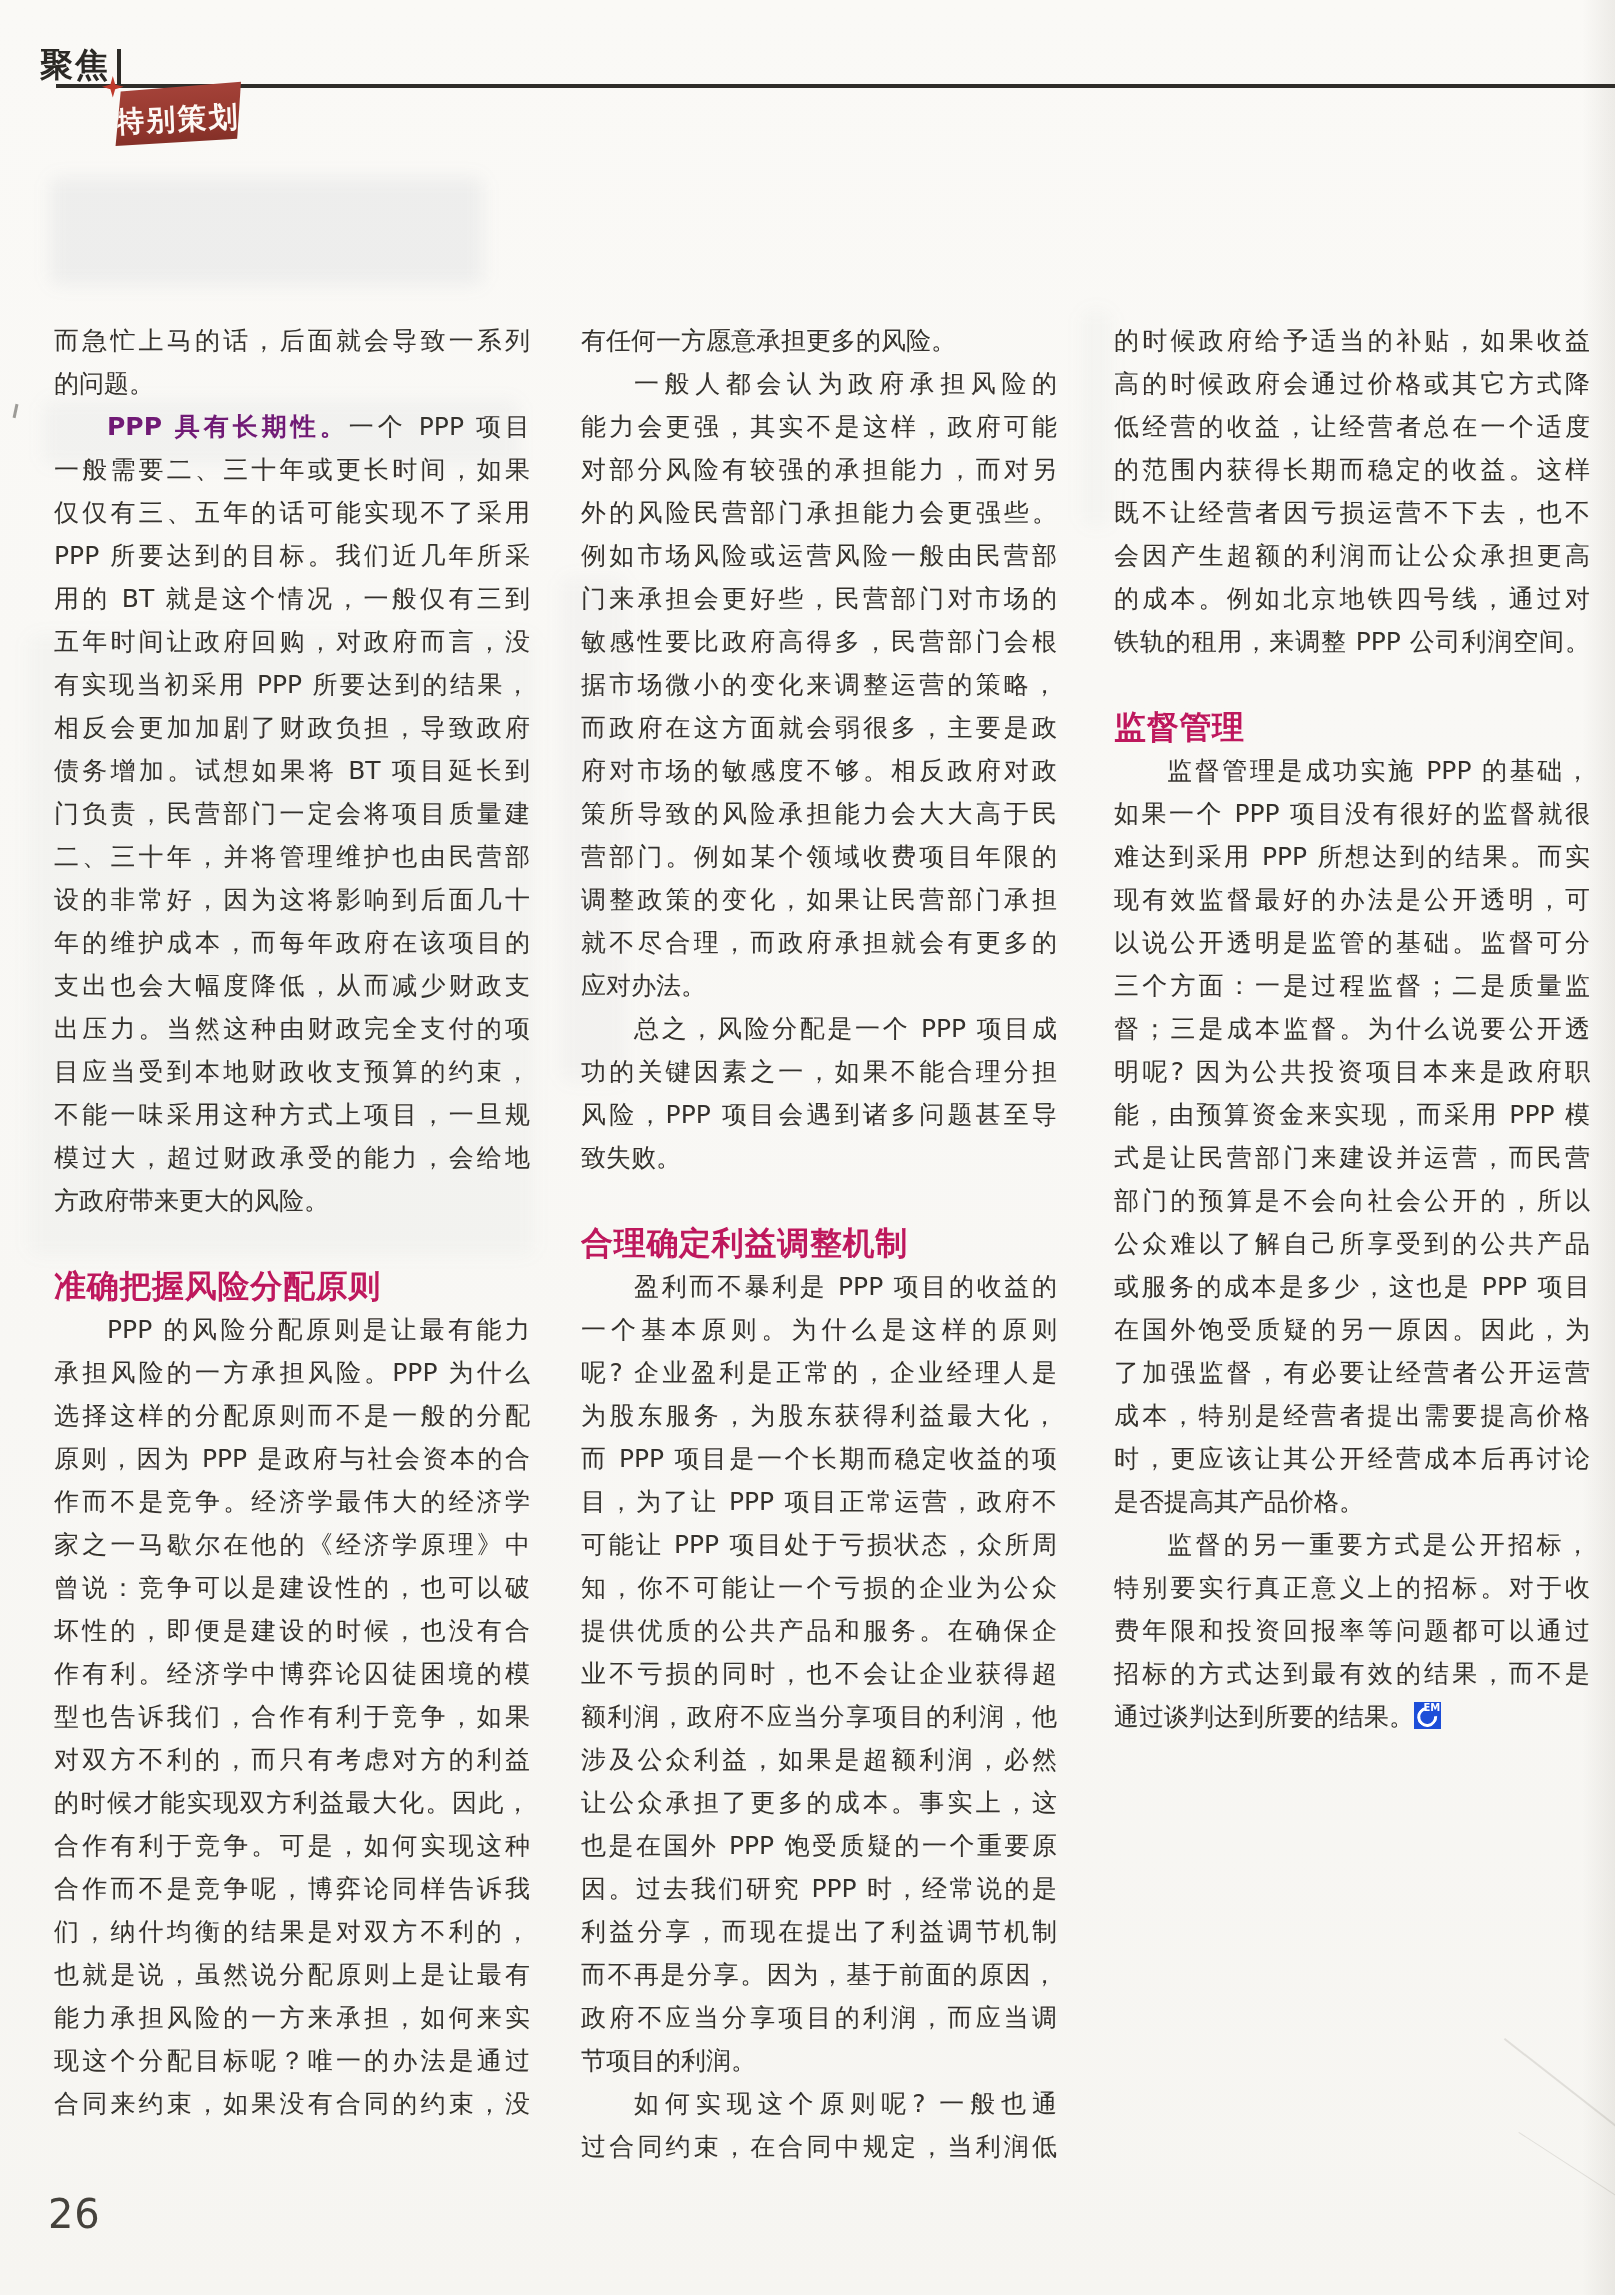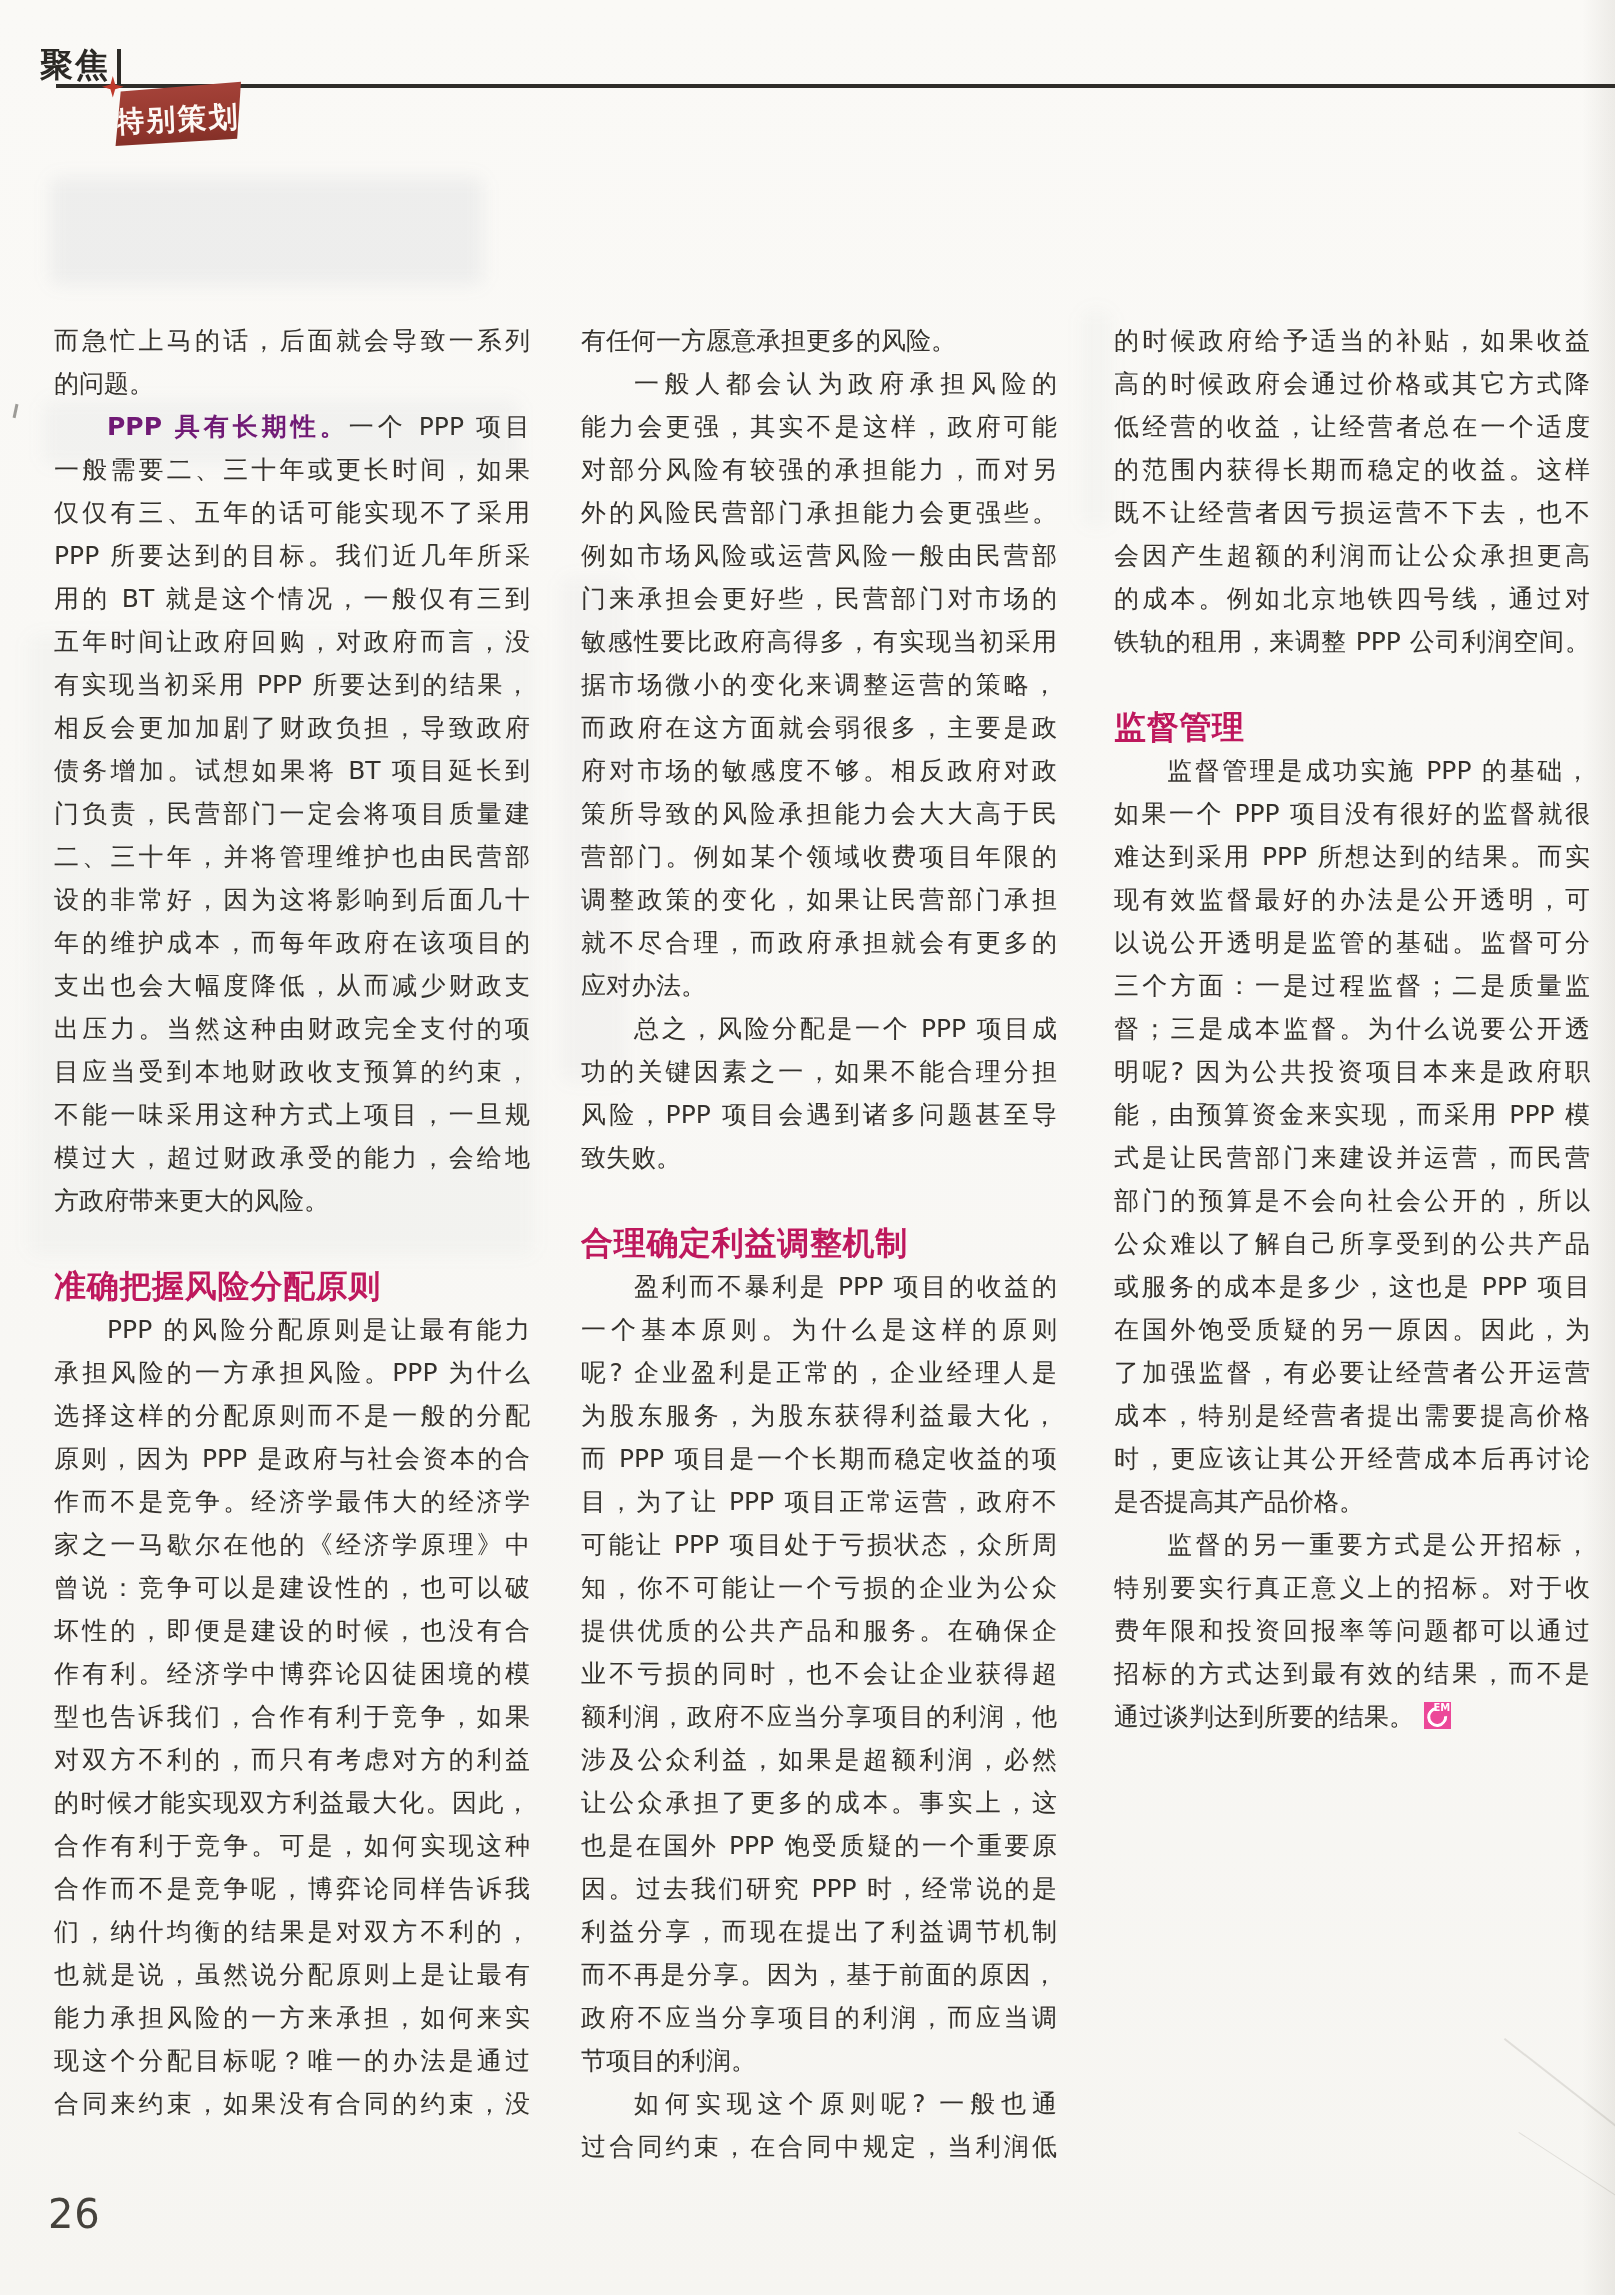--- a/index.html
+++ b/index.html
@@ -54,22 +54,22 @@
   .line.in{text-indent:53px;}
   .line.h{
     font-size:32px;font-weight:700;color:#be185d;
     text-align-last:left;letter-spacing:0.7px;
   }
   .line b{font-weight:700;color:#701a75;}
   .line.gap{height:43px;}
 
   
   .endmark{
-    display:inline-block;width:27px;height:27px;background:#ec4899;
-    margin-left:10px;vertical-align:-3.6px;position:relative;text-indent:0;
+    display:inline-block;width:27px;height:27px;background:#1d4ed8;
+    vertical-align:-3.6px;position:relative;text-indent:0;
   }
   .endmark .ring{
     position:absolute;left:2.9px;top:5.8px;width:14.4px;height:14.4px;
     border:3.6px solid #fff;border-radius:50%;border-top-color:transparent;
     transform:rotate(40deg);
   }
   .endmark .em{
     position:absolute;right:0.7px;top:0px;color:#fff;font-size:10px;
     font-weight:700;line-height:11.5px;letter-spacing:0;
   }
@@ -166,21 +166,21 @@
       <div class="line">合同来约束，如果没有合同的约束，没</div>
     </div>
   <div class="col" id="col-1">
       <div class="line sh">有任何一方愿意承担更多的风险。</div>
       <div class="line in">一般人都会认为政府承担风险的</div>
       <div class="line">能力会更强，其实不是这样，政府可能</div>
       <div class="line">对部分风险有较强的承担能力，而对另</div>
       <div class="line">外的风险民营部门承担能力会更强些。</div>
       <div class="line">例如市场风险或运营风险一般由民营部</div>
       <div class="line">门来承担会更好些，民营部门对市场的</div>
-      <div class="line">敏感性要比政府高得多，有实现当初采用</div>
+      <div class="line">敏感性要比政府高得多，民营部门会根</div>
       <div class="line">据市场微小的变化来调整运营的策略，</div>
       <div class="line">而政府在这方面就会弱很多，主要是政</div>
       <div class="line">府对市场的敏感度不够。相反政府对政</div>
       <div class="line">策所导致的风险承担能力会大大高于民</div>
       <div class="line">营部门。例如某个领域收费项目年限的</div>
       <div class="line">调整政策的变化，如果让民营部门承担</div>
       <div class="line">就不尽合理，而政府承担就会有更多的</div>
       <div class="line sh">应对办法。</div>
       <div class="line in">总之，风险分配是一个 PPP 项目成</div>
       <div class="line">功的关键因素之一，如果不能合理分担</div>

